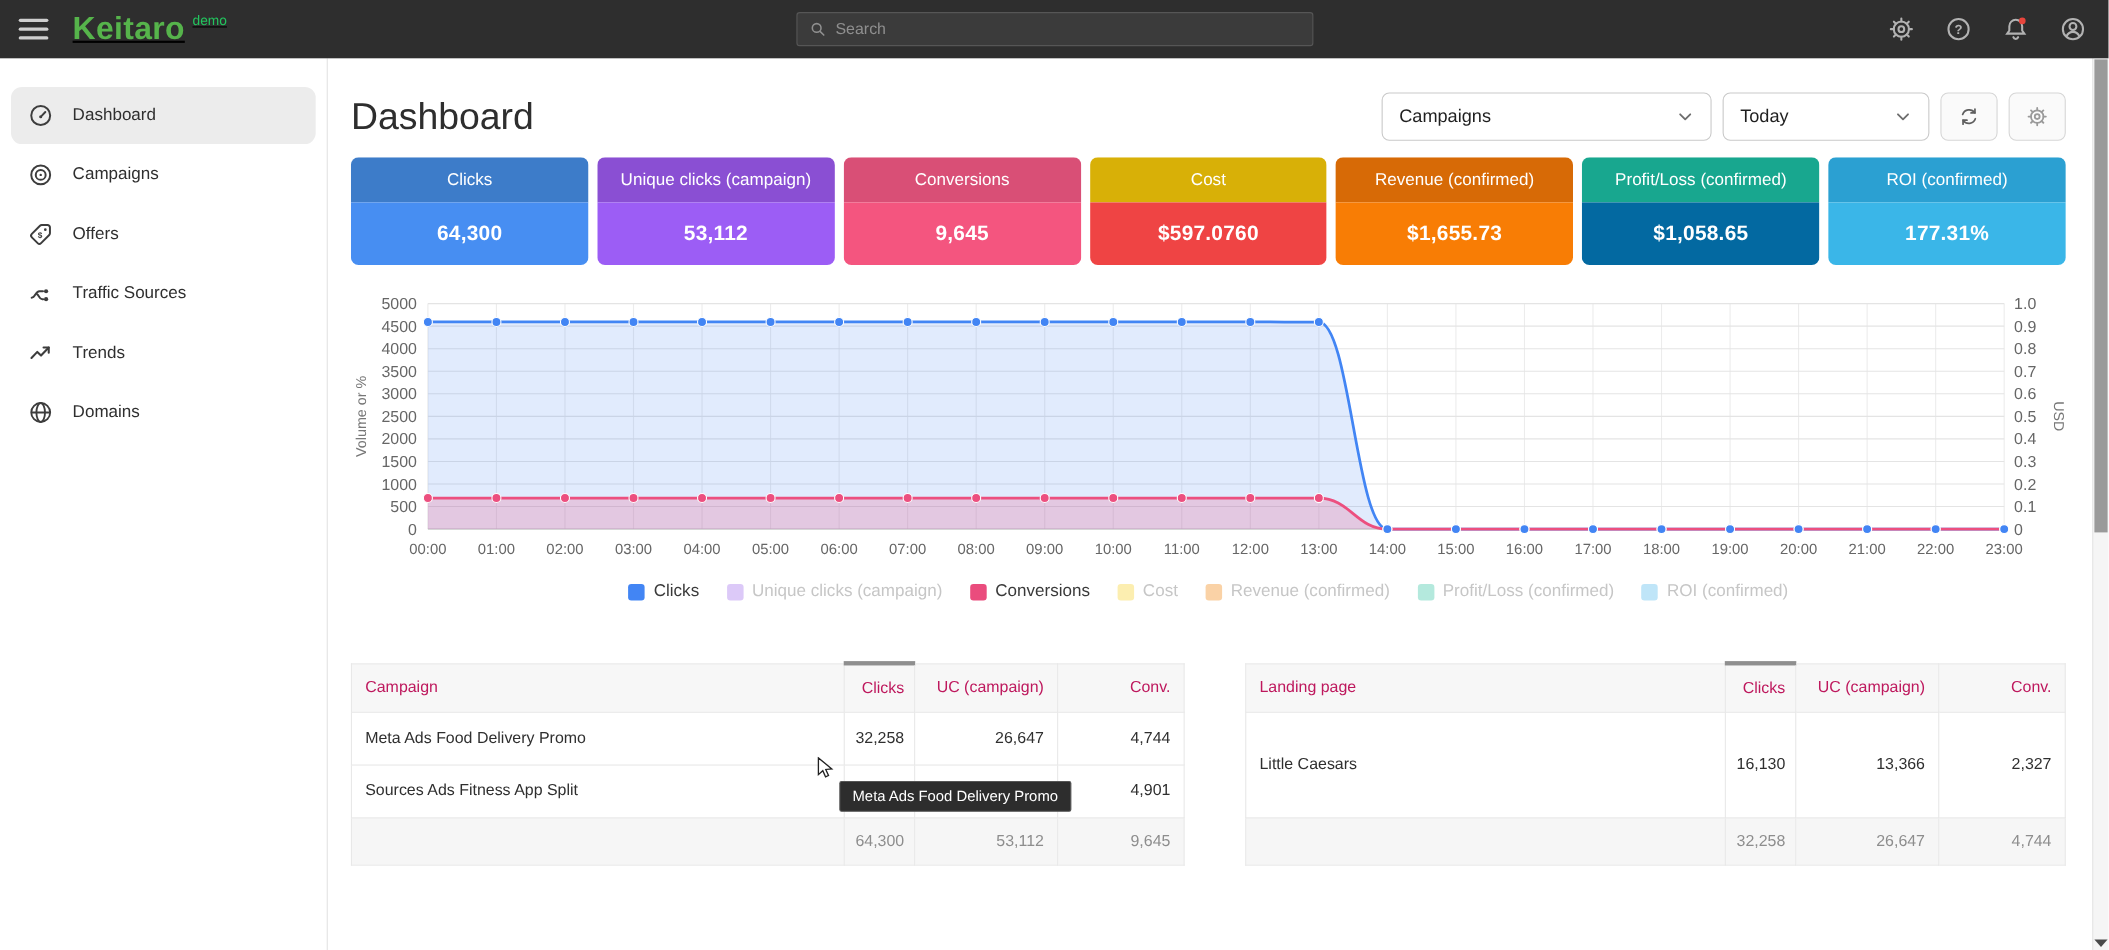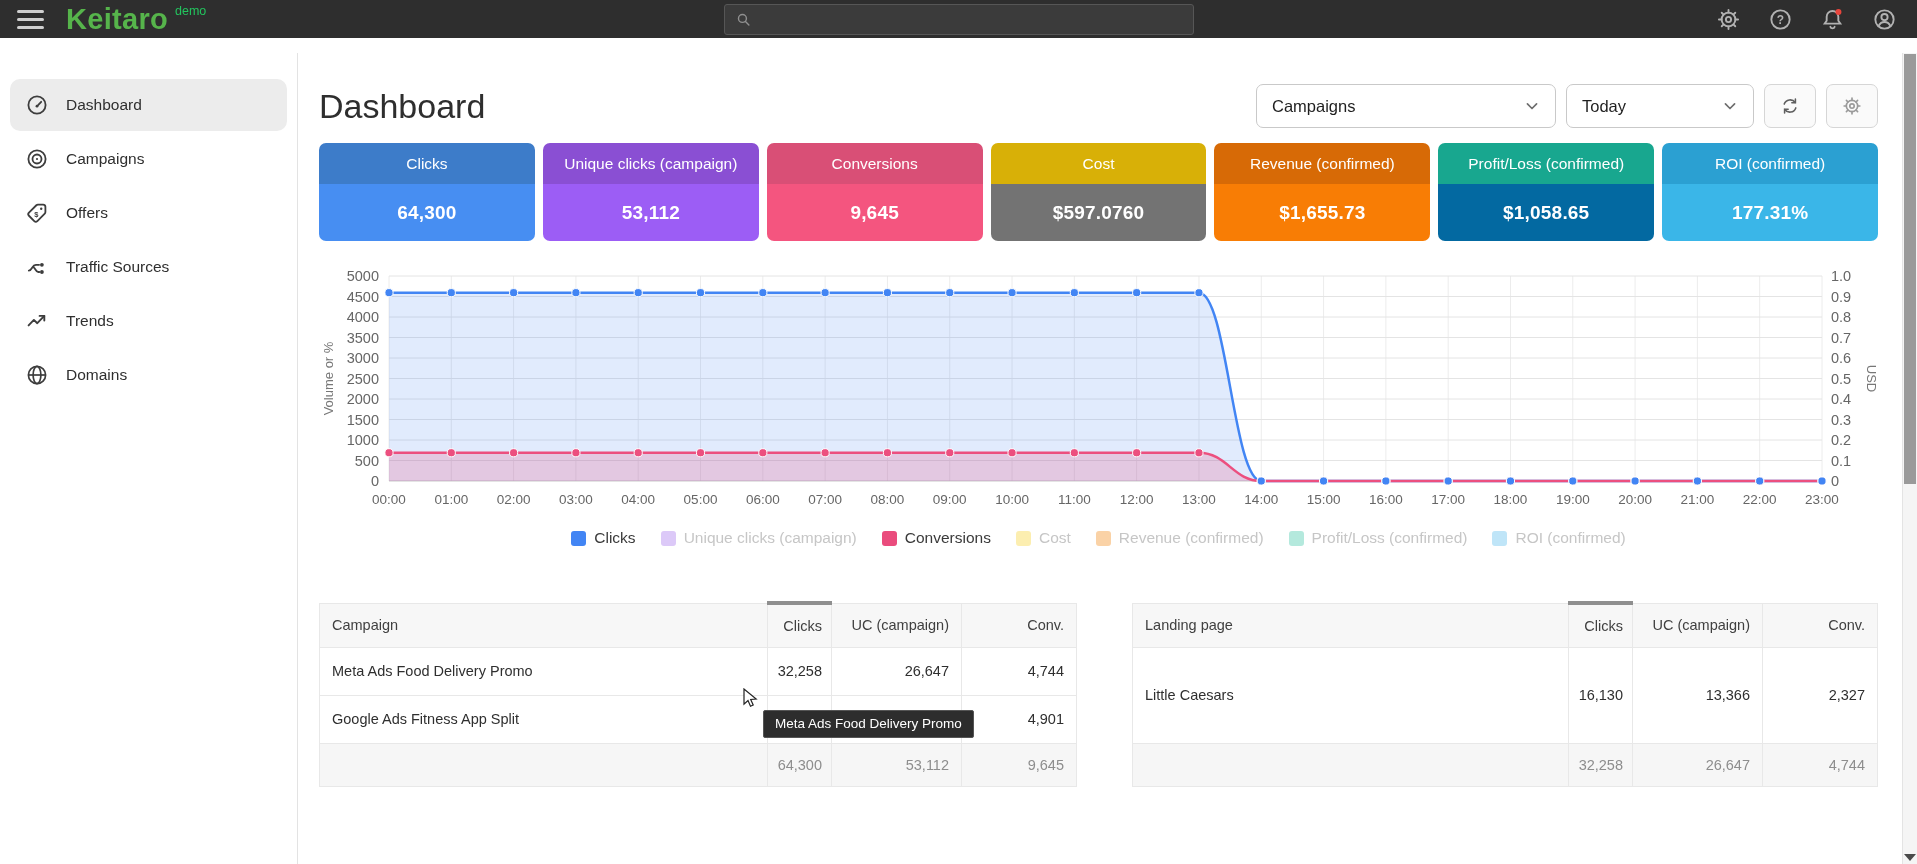--- a/index.html
+++ b/index.html
@@ -1,22 +1,22 @@
 <!DOCTYPE html>
 <html><head>
 <meta charset="utf-8">
 <style>
   * { margin:0; padding:0; box-sizing:border-box; }
   html,body { width:1917px; height:864px; overflow:hidden; background:#fff;
     font-family:"Liberation Sans","DejaVu Sans",sans-serif; }
   body { position:relative; }
 
   
-  .topbar { position:absolute; left:0; top:0; right:0; height:38px; background:#2e2e2e;
-    display:flex; align-items:center; z-index:20; }
+  .topbar { position:absolute; left:0; top:0; right:0; height:53px; background:#2e2e2e;
+    display:flex; align-items:center; z-index:20;text-decoration:underline; }
   .burger { width:27px; margin-left:17px; cursor:pointer; }
   .burger i { display:block; height:3px; background:#cfcfcf; border-radius:2px; margin:5px 0; }
   .logo { font-size:29px; font-weight:800; color:#56b44b; letter-spacing:.3px; margin-left:22px; }
   .logo-badge { font-size:12.5px; color:#22c55e; margin-left:7px; position:relative; top:-8px; }
   .searchbox { position:absolute; left:50%; transform:translateX(-50%); width:470px; height:31px;
     background:#3b3b3b; border:1px solid #565656; border-radius:3px; display:flex; align-items:center; }
   .searchbox svg { width:17px; height:17px; color:#8f8f8f; margin:0 8px 0 10px; }
   .searchbox input { flex:1; background:transparent; border:0; outline:0; color:#c7c7c7;
     font-size:14.5px; font-family:inherit; }
   .searchbox input::placeholder { color:#8f8f8f; }
@@ -69,21 +69,21 @@
   .lg-sq { width:15px; height:15px; border-radius:3px; flex:none; }
   .lg-item.on  { color:#3a3a3a; }
   .lg-item.off { color:#c6c6c6; }
 
   
   .tables-row { margin-top:54px; display:flex; justify-content:space-between; }
   table { border-collapse:collapse; table-layout:fixed; font-size:14.5px; }
   .t-left  { width:758px; }
   .t-right { width:746px; }
   th,td { border:1px solid #e8e8e8; padding:0 12px; overflow:hidden; white-space:nowrap; }
-  thead th { height:44px; background:#f7f7f7; color:#404040; font-weight:400; text-align:left; cursor:pointer; }
+  thead th { height:44px; background:#f7f7f7; color:#be185d; font-weight:400; text-align:left; cursor:pointer; }
   thead th.num { text-align:right; }
   thead th.sorted { border-top:4px solid #8f8f8f; }
   tbody td { height:48px; color:#2f2f2f; background:#fff; }
   tbody td.num { text-align:right; }
   tfoot td { height:43px; background:#f6f6f6; color:#8d8d8d; }
   tfoot td.num { text-align:right; }
   td.tight, th.tight { padding:0 9px; }
 
   
   .tooltip { position:absolute; left:763px; top:710px; background:#2d2d2d; border:1px solid #555;
@@ -106,20 +106,21 @@
       <i></i>
       <i></i>
     </div>
   <div class="logo">Keitaro</div>
   <div class="logo-badge">demo</div>
   <div class="searchbox">
     <svg viewBox="0 0 24 24" fill="none" stroke="currentColor" stroke-width="2" stroke-linecap="round">
         <circle cx="10.5" cy="10.5" r="5.6"></circle>
         <path d="M14.8 14.8L19.6 19.6"></path>
       </svg>
+    <input placeholder="Search" style="">
   </div>
   <div class="tb-icons">
     <span class="tb-icon">
       <svg viewBox="0 0 24 24" fill="none" stroke="currentColor" stroke-width="1.8">
           <circle cx="12" cy="12" r="6.6"></circle>
           <circle cx="12" cy="12" r="2.5"></circle>
           <path d="M12 5.4V2.8M12 21.2v-2.6M5.4 12H2.8M21.2 12h-2.6M7.3 7.3L5.5 5.5M18.5 18.5l-1.8-1.8M16.7 7.3l1.8-1.8M5.5 18.5l1.8-1.8" stroke-linecap="round"></path>
         </svg>
     </span>
     <span class="tb-icon">
@@ -255,21 +256,21 @@
       <div class="card">
         <div class="card-h" style="background:#8a4fd3">Unique clicks (campaign)</div>
         <div class="card-v" style="background:#9c5df5">53,112</div>
       </div>
       <div class="card">
         <div class="card-h" style="background:#d94f76">Conversions</div>
         <div class="card-v" style="background:#f4557f">9,645</div>
       </div>
       <div class="card">
         <div class="card-h" style="background:#d8b007">Cost</div>
-        <div class="card-v" style="background:#737373">$597.0760</div>
+        <div class="card-v" style="background:#ef4444">$597.0760</div>
       </div>
       <div class="card">
         <div class="card-h" style="background:#d76a06">Revenue (confirmed)</div>
         <div class="card-v" style="background:#f87d05">$1,655.73</div>
       </div>
       <div class="card">
         <div class="card-h" style="background:#18a78f">Profit/Loss (confirmed)</div>
         <div class="card-v" style="background:#0369a1">$1,058.65</div>
       </div>
       <div class="card">
@@ -466,21 +467,21 @@
           </tr>
         </thead>
         <tbody>
           <tr>
             <td class="">Meta Ads Food Delivery Promo</td>
             <td class="num tight">32,258</td>
             <td class="num ">26,647</td>
             <td class="num ">4,744</td>
           </tr>
           <tr>
-            <td class="">Google Ads Fitness App Split</td>
+            <td class="">Sources Ads Fitness App Split</td>
             <td class="num tight">32,042</td>
             <td class="num ">26,465</td>
             <td class="num ">4,901</td>
           </tr>
         </tbody>
         <tfoot>
           <tr>
             <td class=""></td>
             <td class="num tight">64,300</td>
             <td class="num ">53,112</td>

